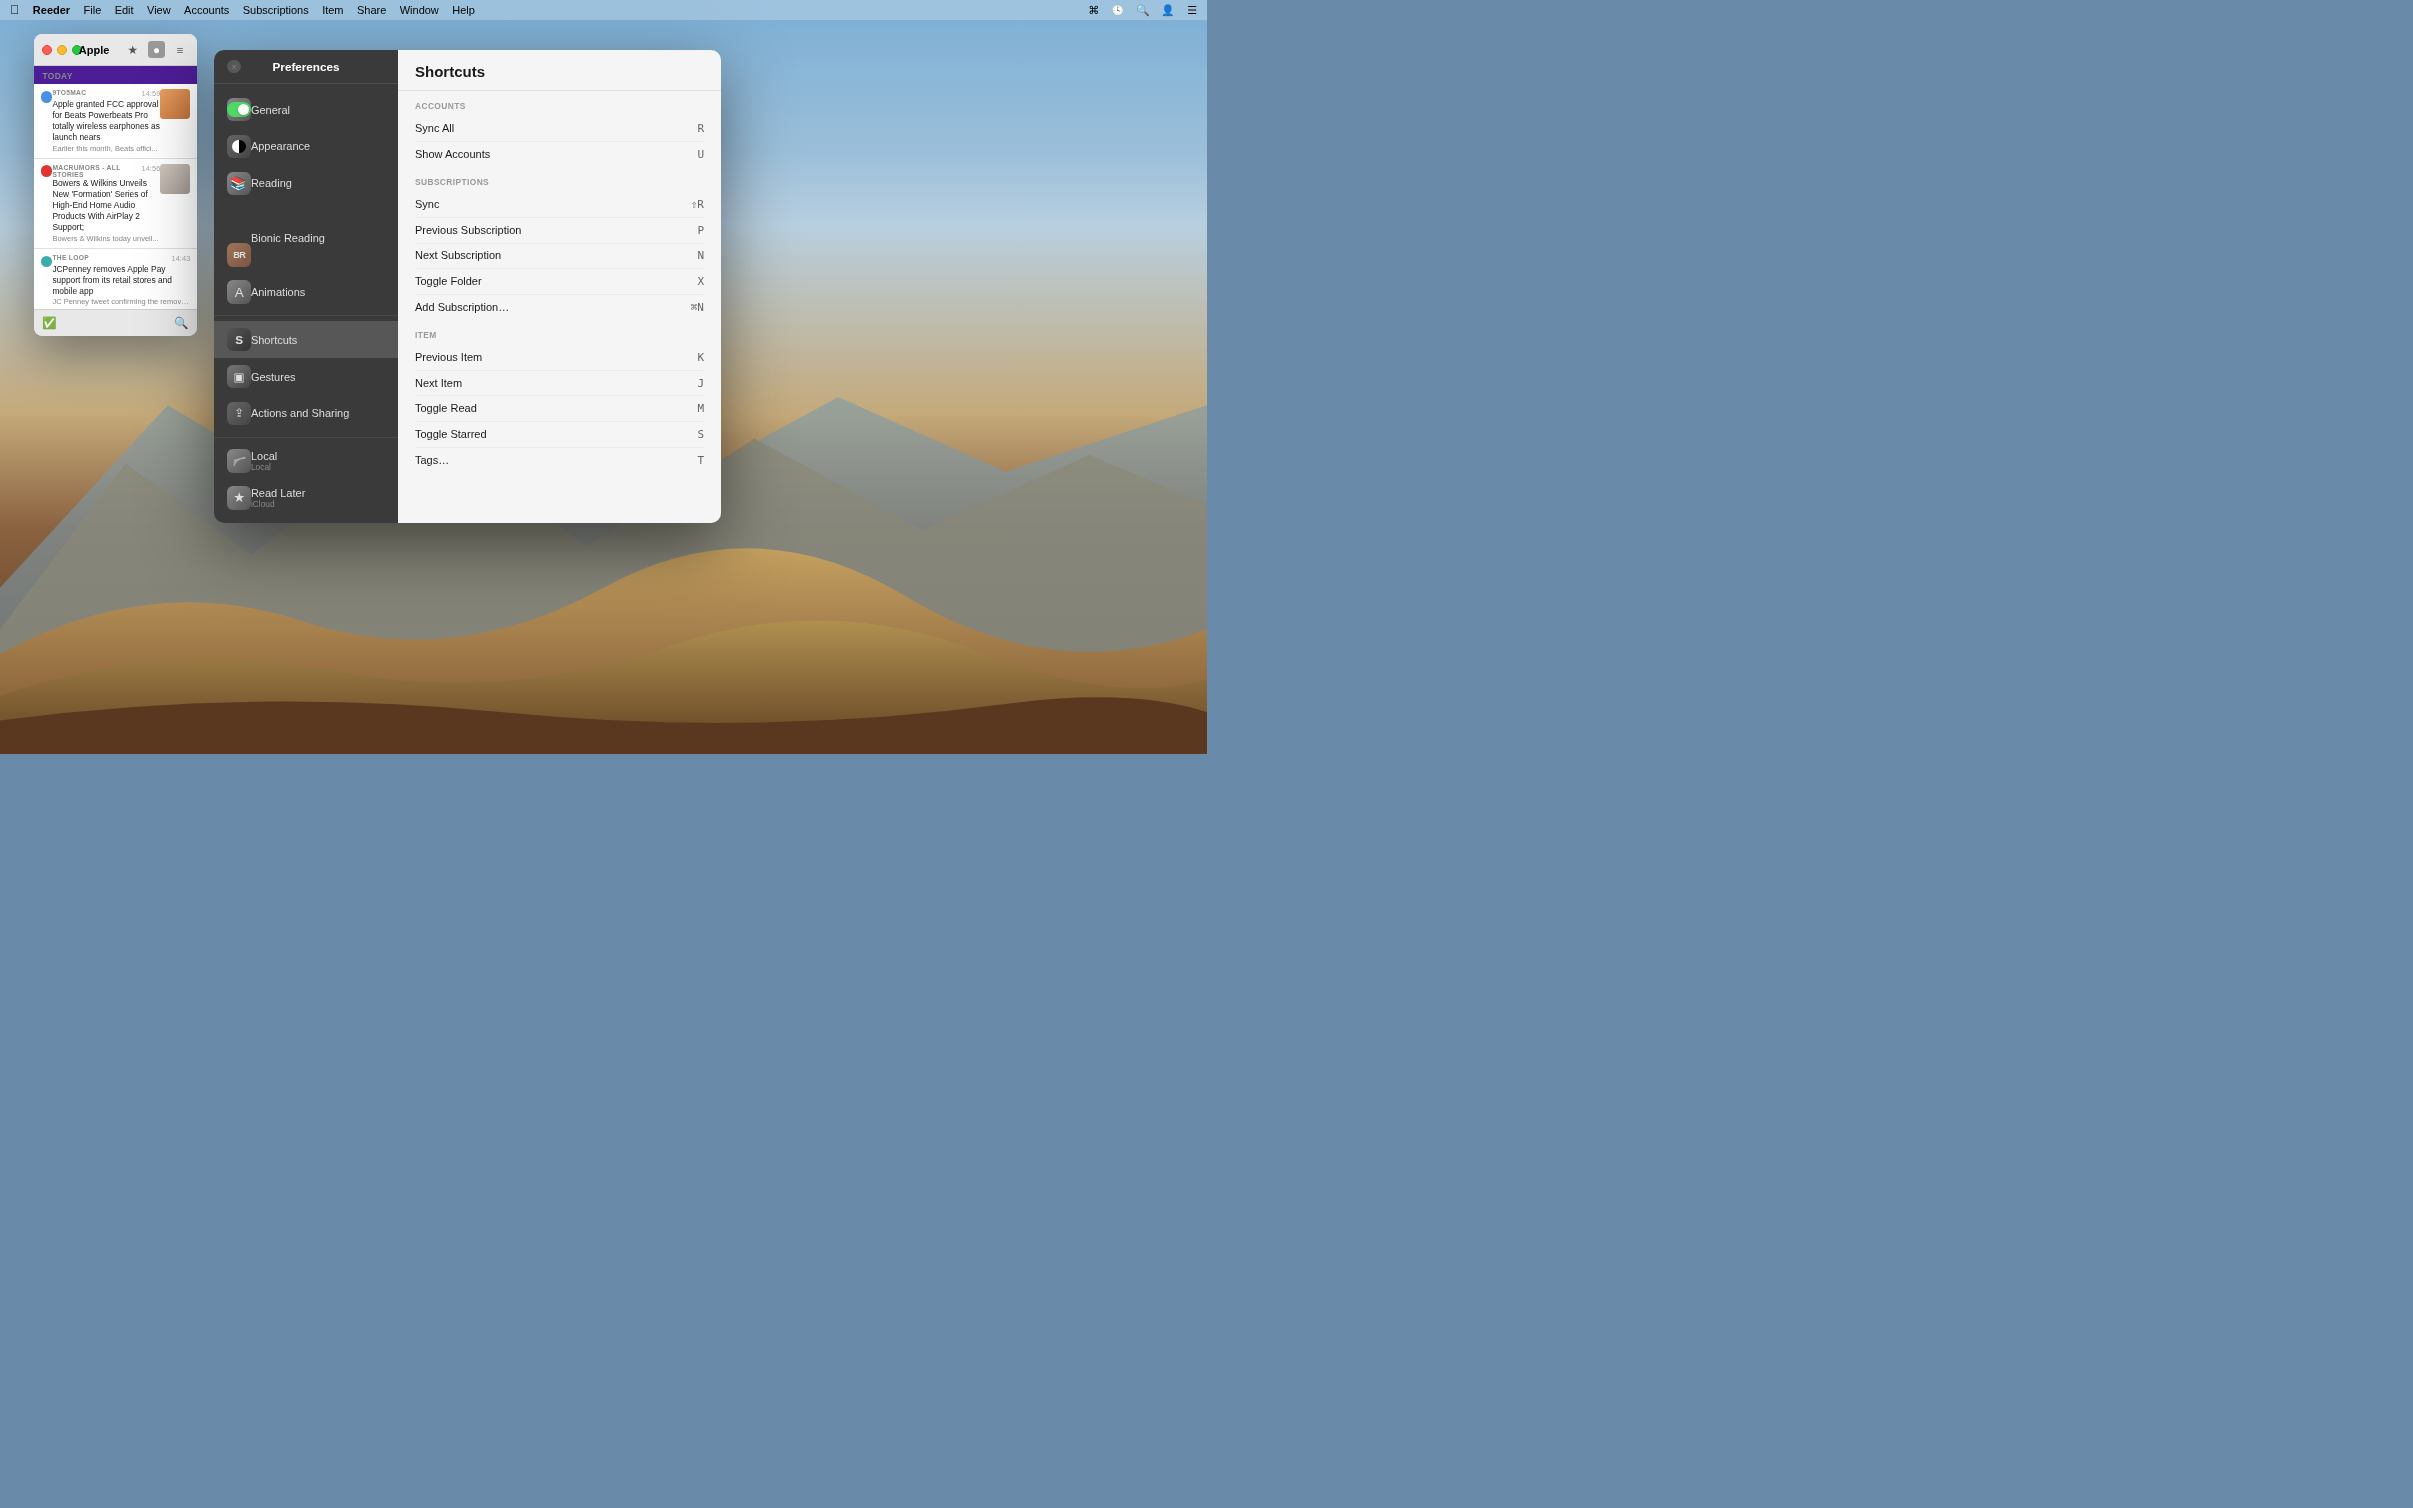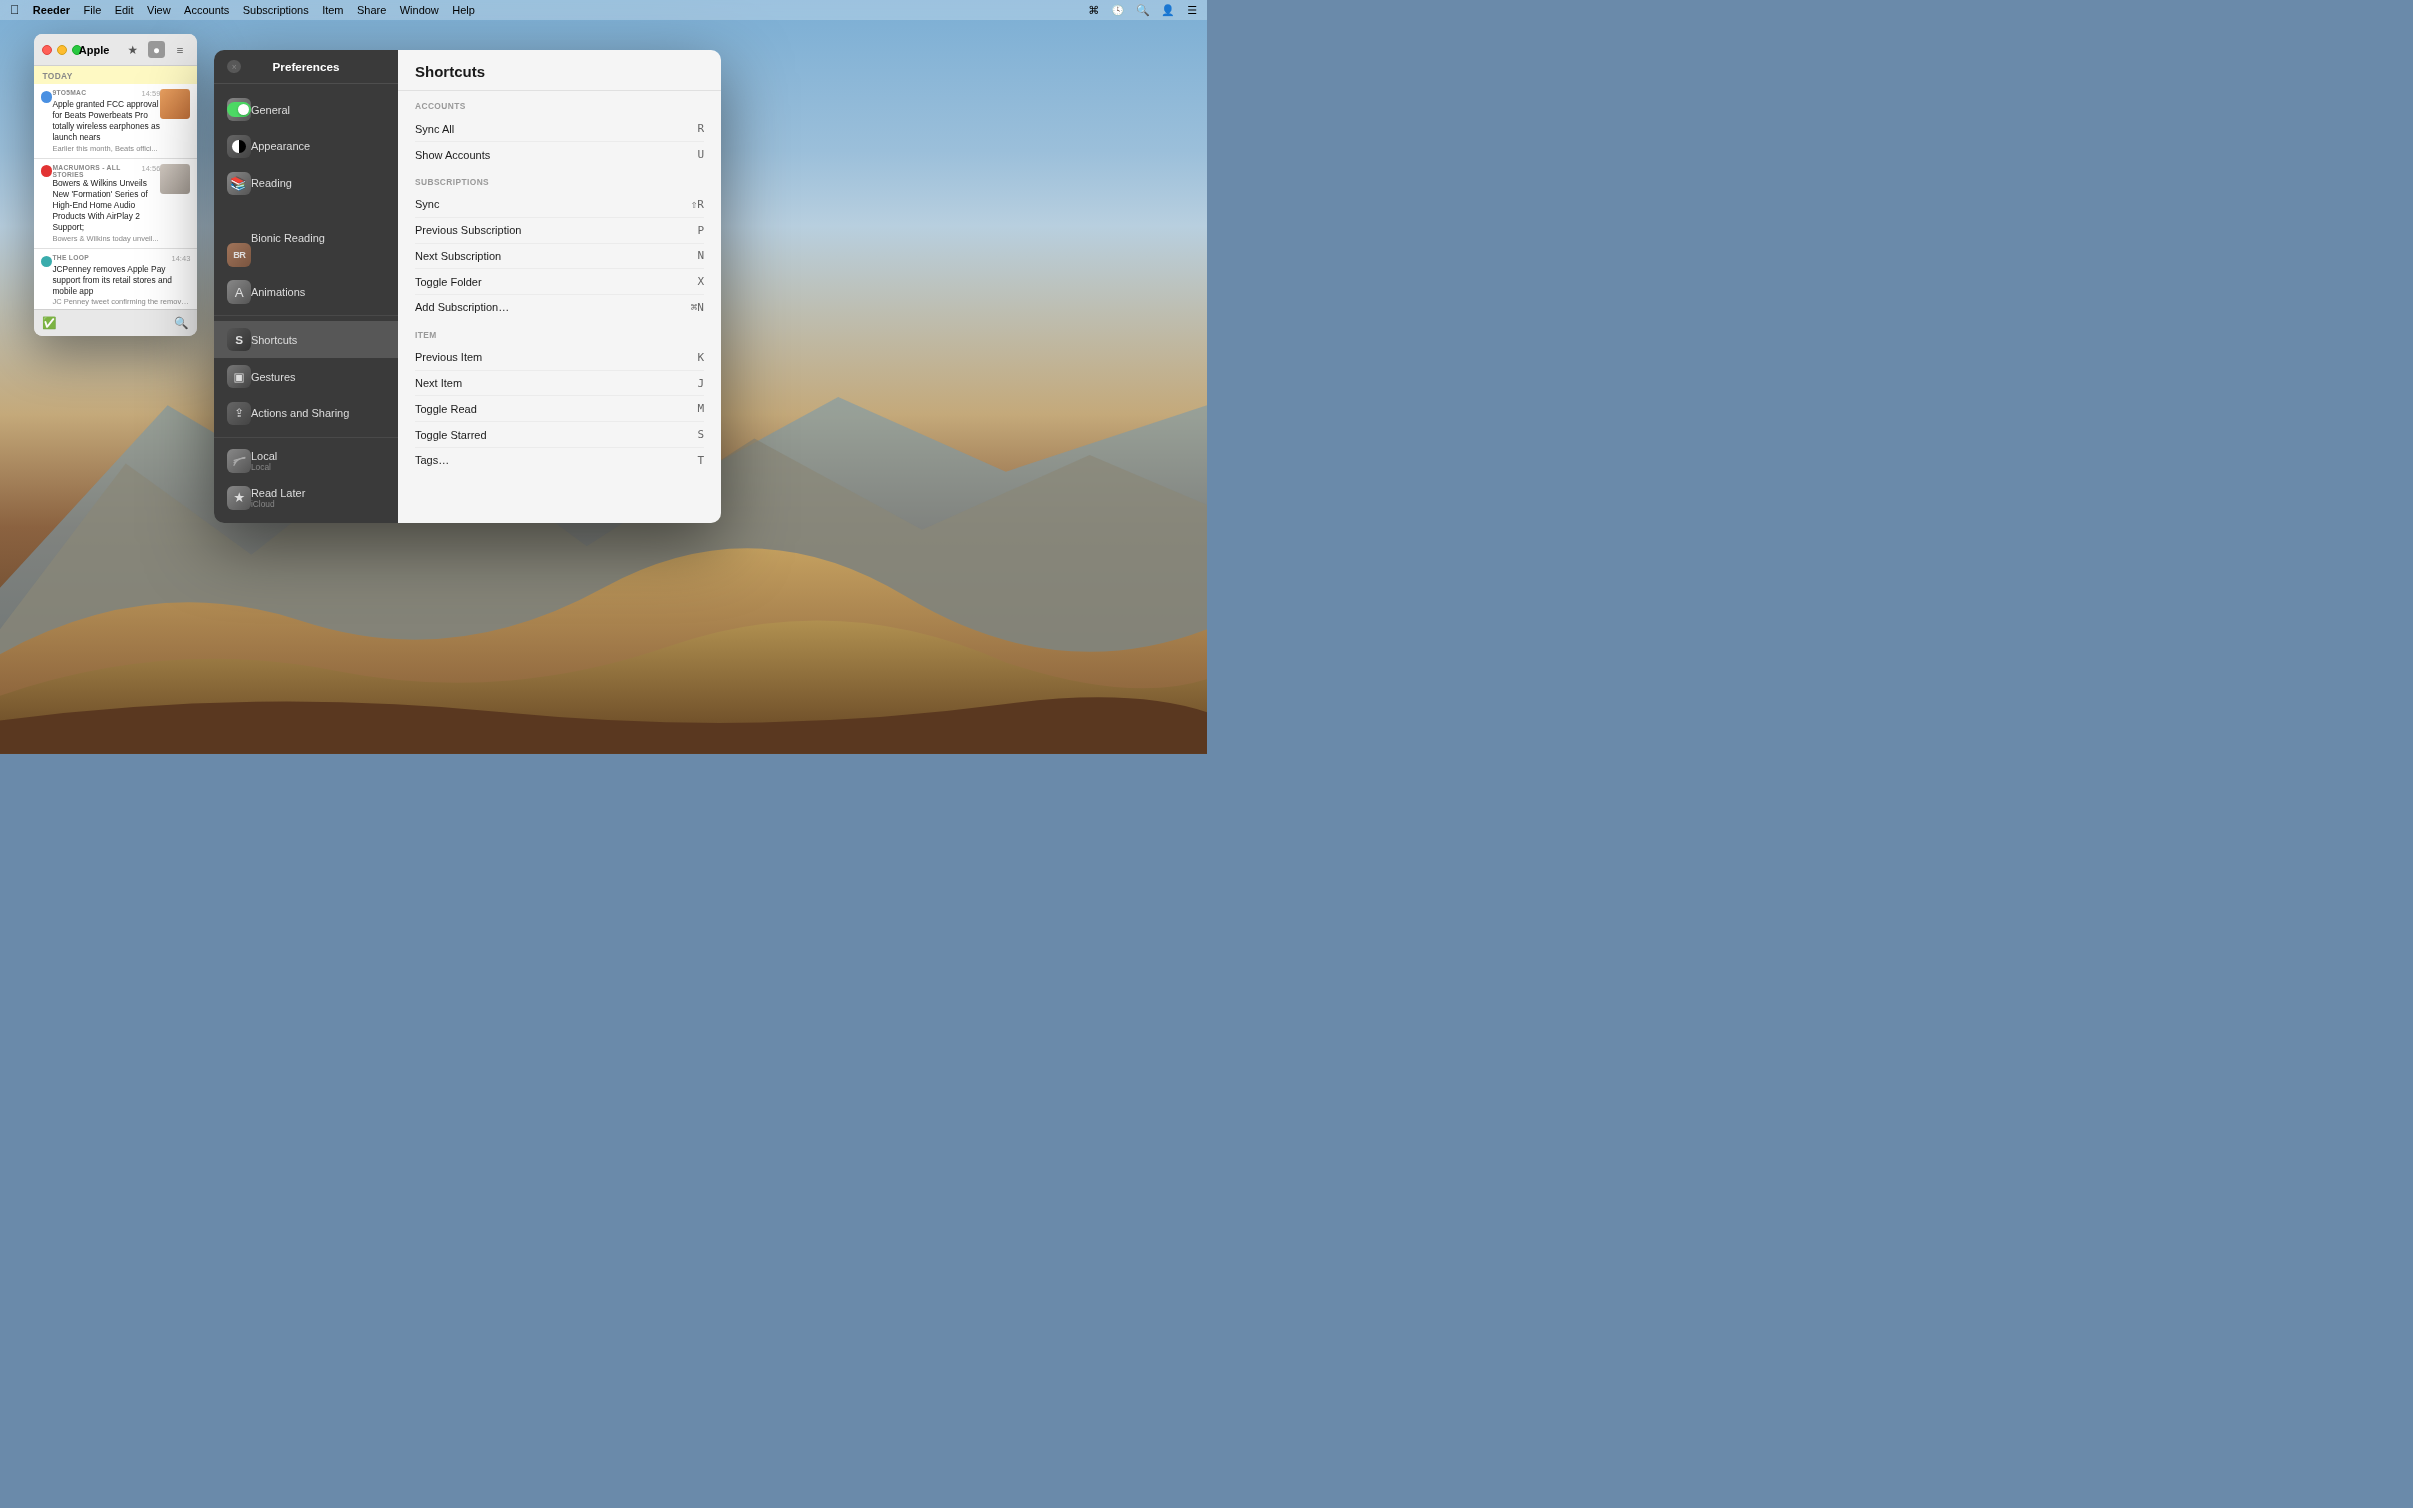--- a/index.html
+++ b/index.html
@@ -356,21 +356,20 @@
       font-size: 8.4px;
       font-weight: 700;
       color: #999;
       text-transform: uppercase;
       letter-spacing: 0.4px;
       padding: 10px 0 5px;
     }
 
     .shortcut-row {
       display: flex;
-      align-items: center;
       justify-content: space-between;
       padding: 5.9px 0;
       border-bottom: 0.8px solid #ebebeb;
     }
 
     .shortcut-row:last-child {
       border-bottom: none;
     }
 
     .shortcut-name {
@@ -490,21 +489,21 @@
     <div class="traffic-light traffic-max"></div>
     <span class="back-icon">‹</span>
     <span class="reader-title-text">Apple</span>
     <div class="reader-toolbar-icons">
       <div class="toolbar-icon">★</div>
       <div class="toolbar-icon active">●</div>
       <div class="toolbar-icon">≡</div>
     </div>
   </div>
 
-  <div style="background:#fef9c3; overflow-y:auto; height:calc(100% - 59px);">
+  <div style="background:#4c1d95; overflow-y:auto; height:calc(100% - 59px);">
     <div class="reader-section-header">TODAY</div>
 
     <div class="news-item">
       <div class="news-icon-badge badge-blue" style="border-radius:50%;"></div>
       <div class="news-item-content">
         <div style="display:flex;justify-content:space-between;">
           <span class="news-source">9TO5MAC</span>
           <span class="news-time">14:59</span>
         </div>
         <div class="news-title">Apple granted FCC approval for Beats Powerbeats Pro totally wireless earphones as launch nears</div>

